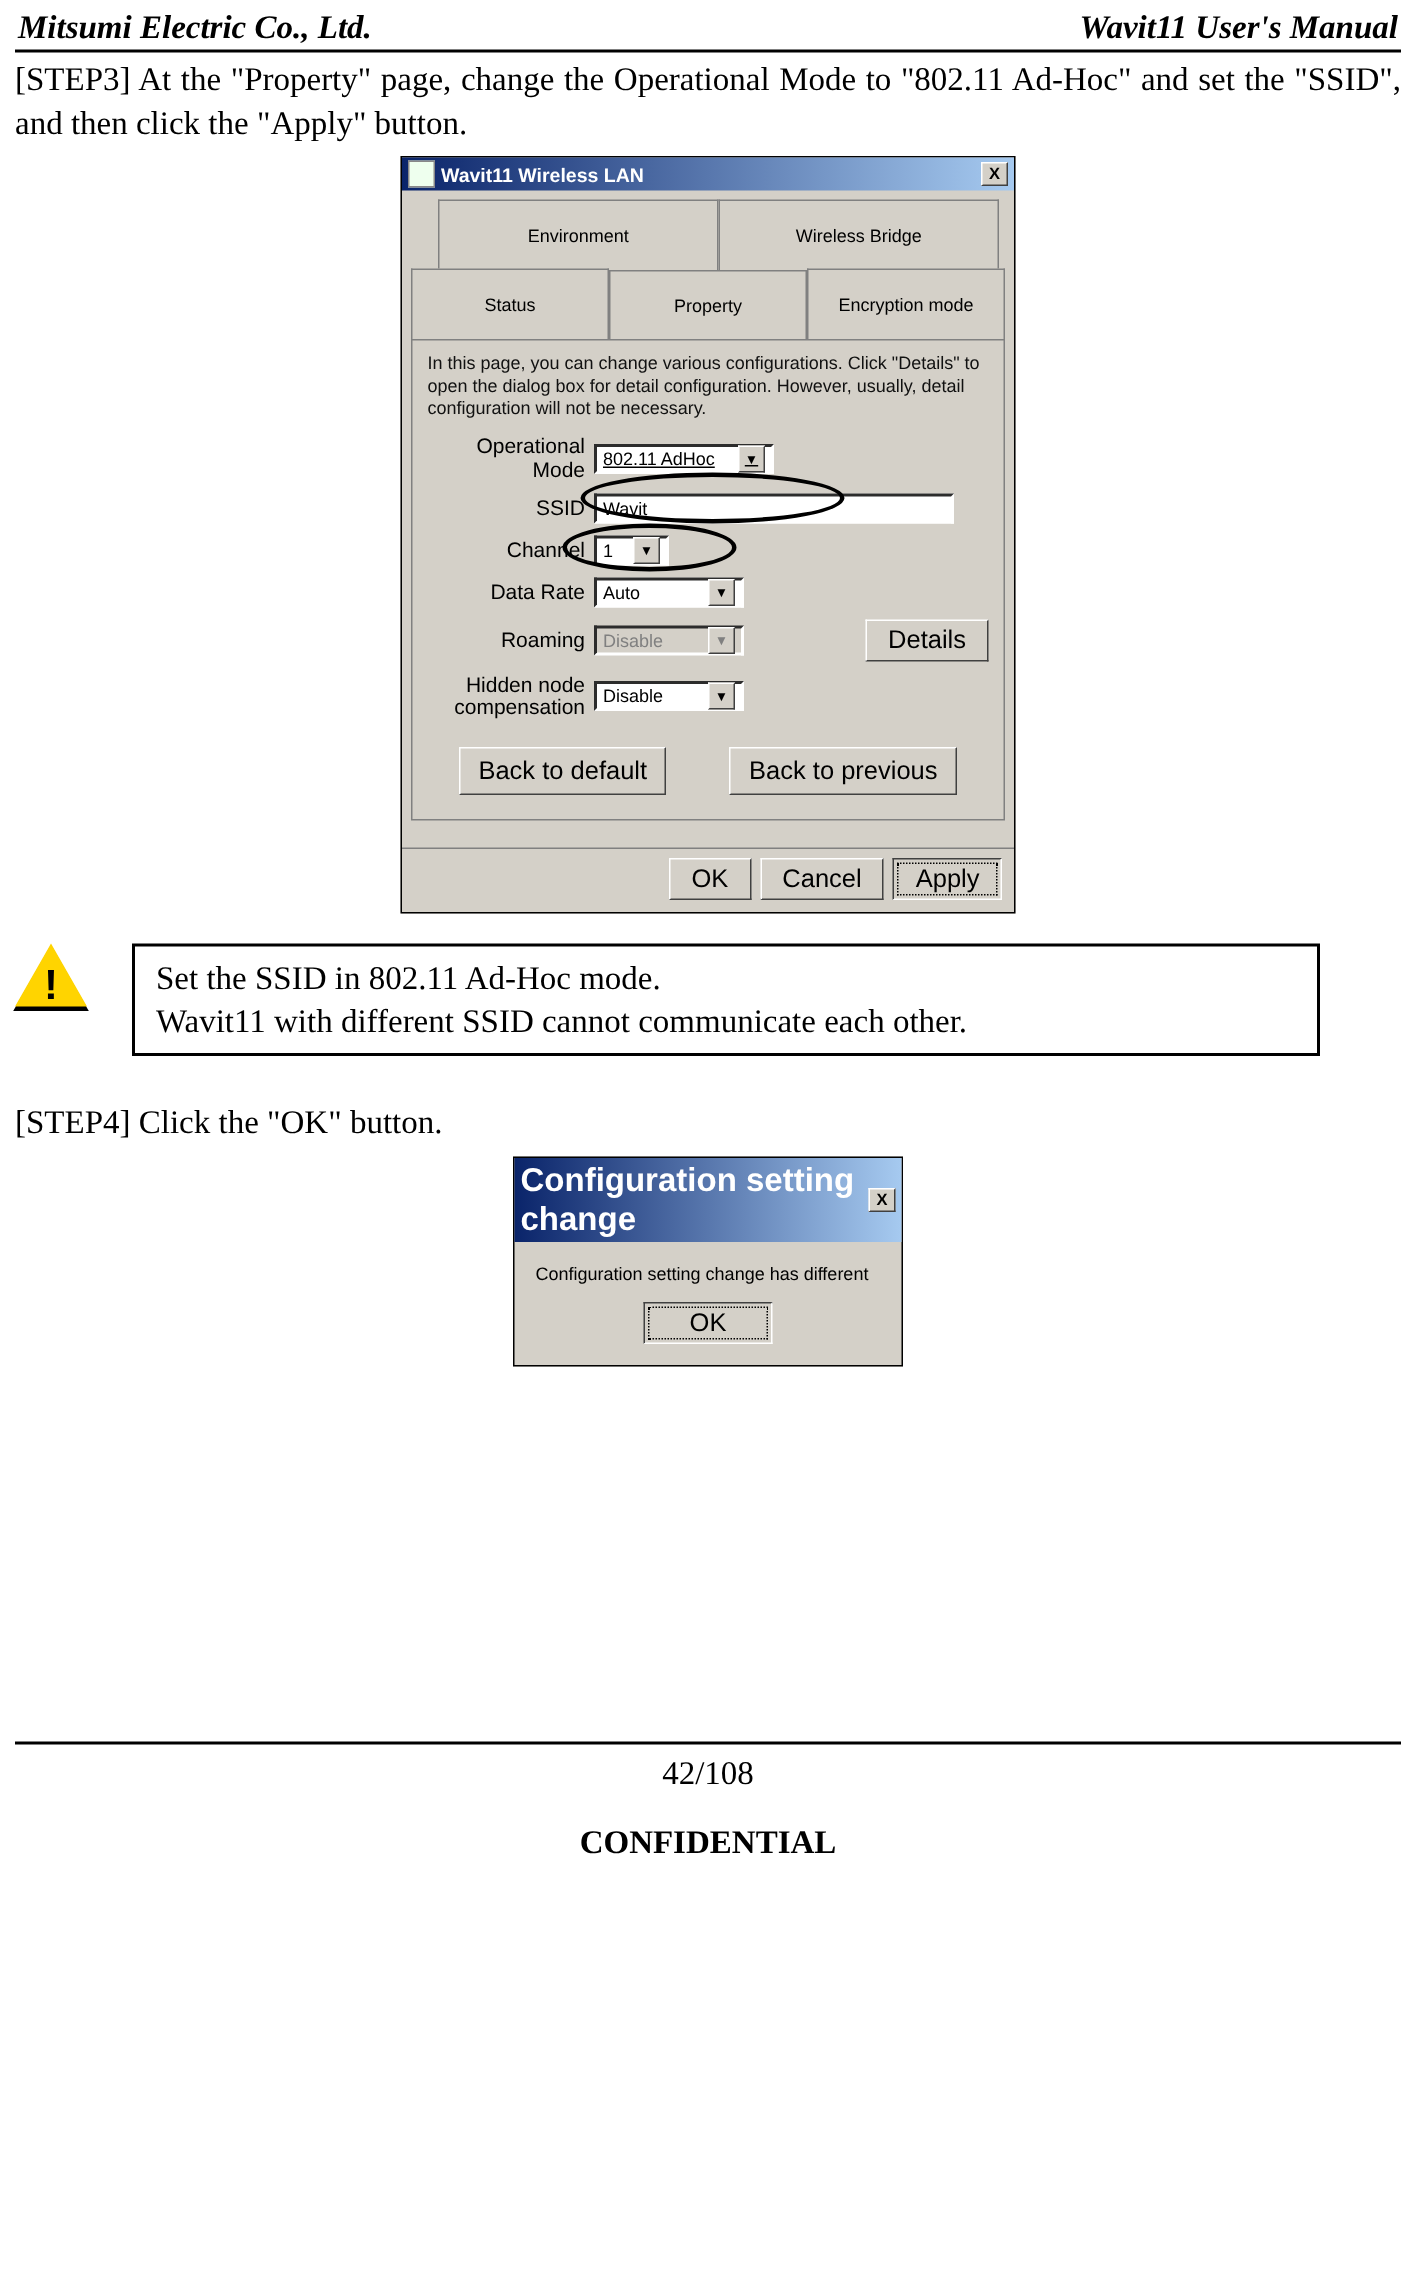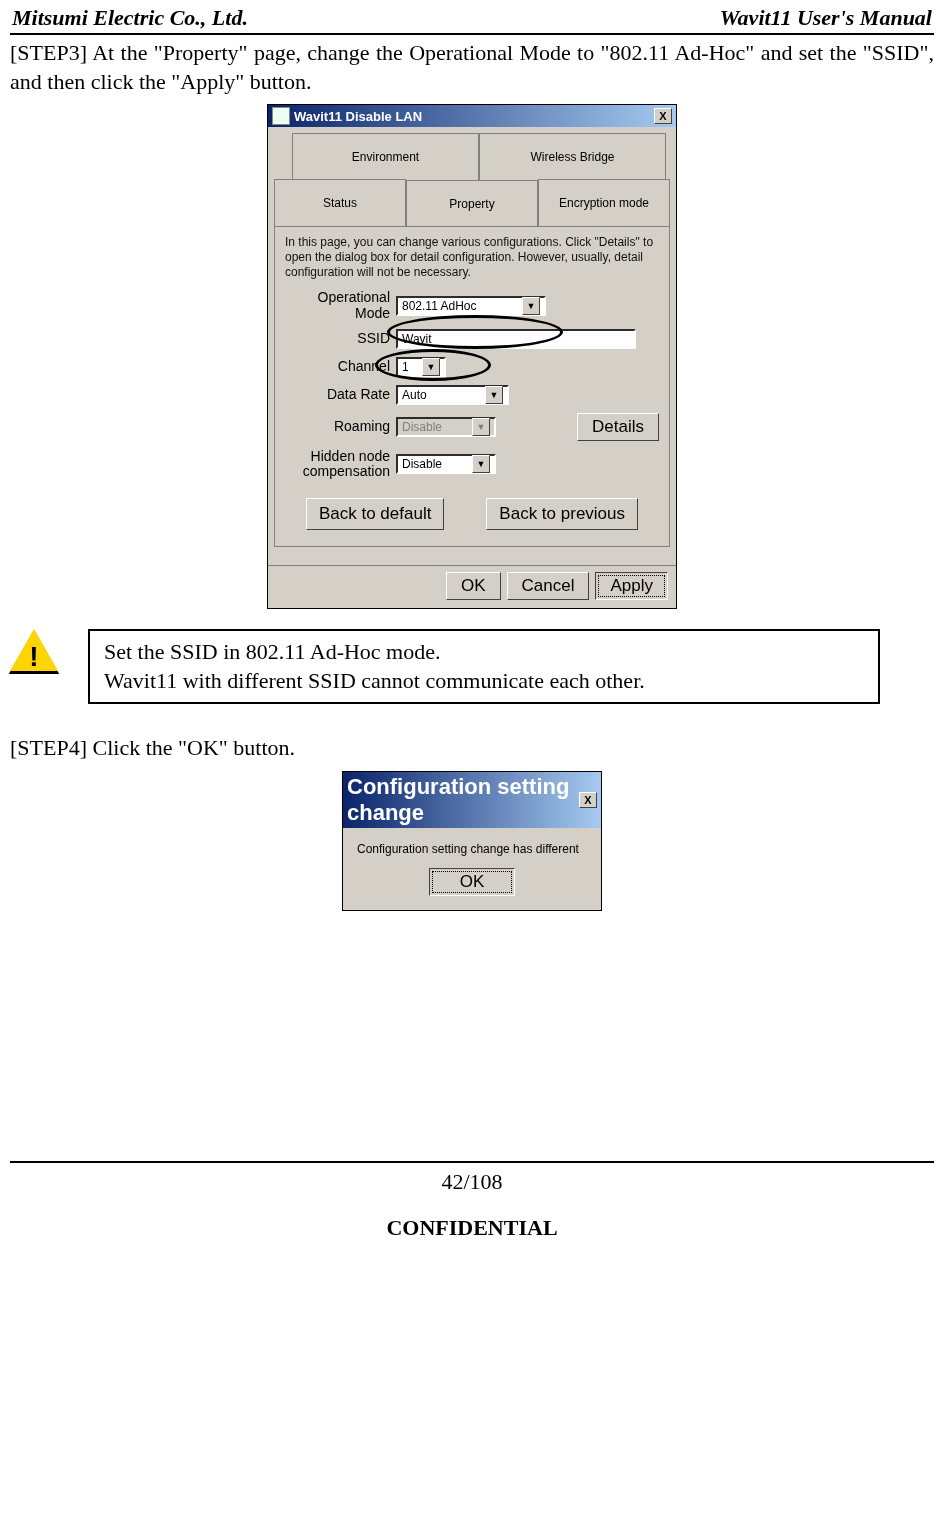--- a/index.html
+++ b/index.html
@@ -234,39 +234,39 @@
     <span>Mitsumi Electric Co., Ltd.</span>
     <span>Wavit11 User's Manual</span>
   </div>
 
   <div class="step-text">[STEP3] At the "Property" page, change the Operational Mode to "802.11 Ad-Hoc" and set the "SSID", and then click the "Apply" button.</div>
 
   <div class="screenshot-wrap">
     <div class="dialog1 rel">
       <div class="titlebar">
         <span class="icon-space"></span>
-        <span class="title-text">Wavit11 Disable LAN</span>
+        <span class="title-text">Wavit11 Wireless LAN</span>
         <span class="close-btn">X</span>
       </div>
       <div class="tab-area">
         <div class="tab-row" style="padding-left:18px;padding-right:4px;">
           <div class="tab">Environment</div>
           <div class="tab">Wireless Bridge</div>
         </div>
         <div class="tab-row">
           <div class="tab">Status</div>
           <div class="tab active">Property</div>
           <div class="tab">Encryption mode</div>
         </div>
         <div class="tab-body rel">
           <div class="desc-text">In this page, you can change various configurations. Click "Details" to open the dialog box for detail configuration. However, usually, detail configuration will not be necessary.</div>
 
           <div class="form-row">
             <div class="lbl">Operational Mode</div>
-            <div class="combo" style="width:150px;">
+            <div class="combo" style="width:120px;text-decoration:underline;">
               <span>802.11 AdHoc</span>
               <span class="arrow">▼</span>
             </div>
           </div>
           <div class="annot" style="top:88px;left:112px;width:170px;height:28px;"></div>
 
           <div class="form-row">
             <div class="lbl">SSID</div>
             <div class="textfield" style="width:240px;">
               <span>Wavit</span>
@@ -277,21 +277,21 @@
           <div class="form-row">
             <div class="lbl">Channel</div>
             <div class="combo" style="width:50px;">
               <span>1</span>
               <span class="arrow">▼</span>
             </div>
           </div>
 
           <div class="form-row">
             <div class="lbl">Data Rate</div>
-            <div class="combo" style="width:113px;">
+            <div class="combo" style="width:100px;">
               <span>Auto</span>
               <span class="arrow">▼</span>
             </div>
           </div>
 
           <div class="form-row">
             <div class="lbl">Roaming</div>
             <div class="combo disabled" style="width:100px;">
               <span>Disable</span>
               <span class="arrow">▼</span>

